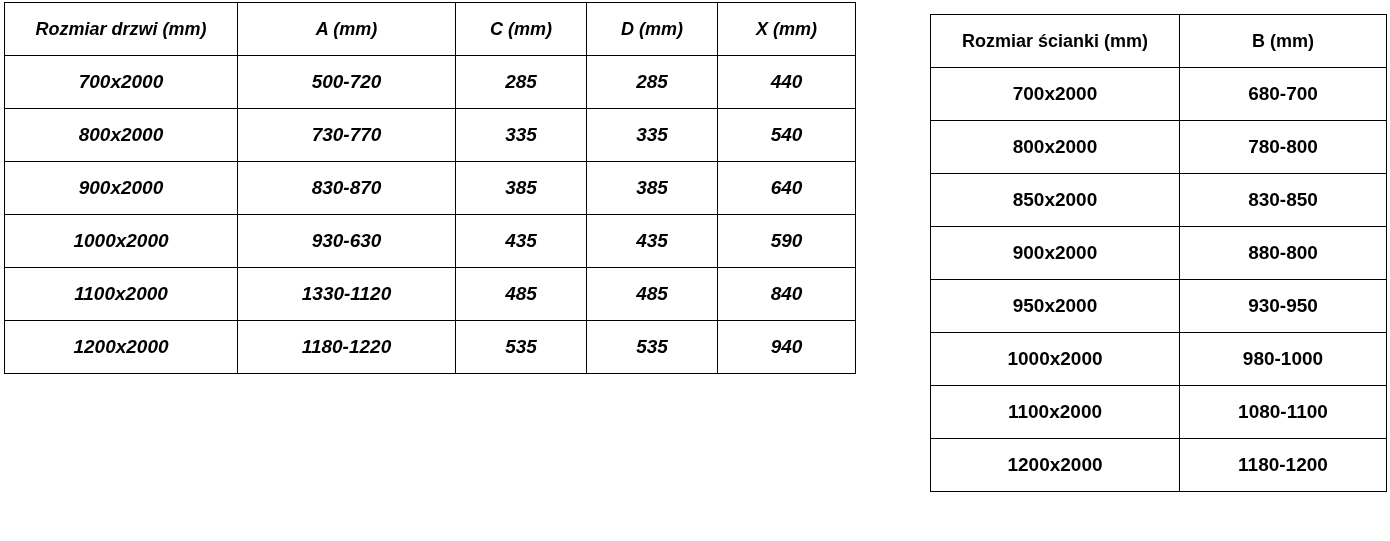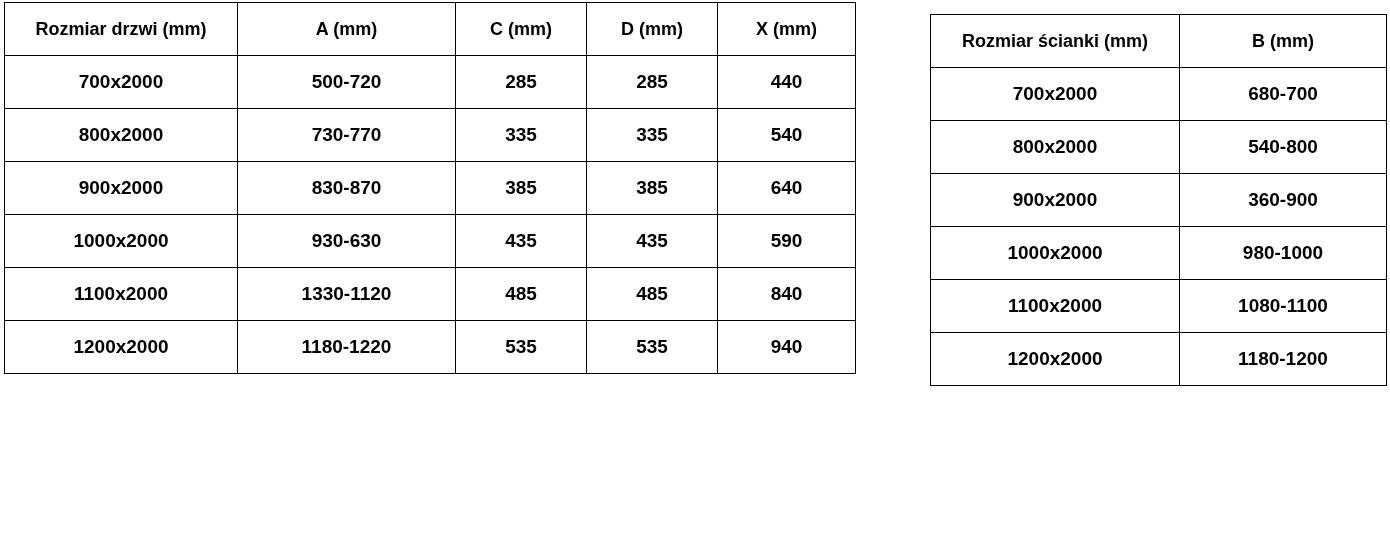--- a/index.html
+++ b/index.html
@@ -40,20 +40,21 @@
   table td {
     font-weight: bold;
   }
 
   
   #doors-table {
     position: absolute;
     left: 4px;
     top: 2px;
     width: 851px;
+    font-style: italic;
   }
   #doors-table col.c0 { width: 233px; }
   #doors-table col.c1 { width: 218px; }
   #doors-table col.c2 { width: 131px; }
   #doors-table col.c3 { width: 131px; }
   #doors-table col.c4 { width: 138px; }
 
   
   #wall-table {
     position: absolute;
@@ -143,25 +144,33 @@
         <th>B (mm)</th>
       </tr>
     </thead>
     <tbody>
       <tr>
         <td>700x2000</td>
         <td>680-700</td>
       </tr>
       <tr>
         <td>800x2000</td>
-        <td>540-800</td>
+        <td>780-800</td>
+      </tr>
+      <tr>
+        <td>850x2000</td>
+        <td>830-850</td>
       </tr>
       <tr>
         <td>900x2000</td>
-        <td>360-900</td>
+        <td>880-800</td>
+      </tr>
+      <tr>
+        <td>950x2000</td>
+        <td>930-950</td>
       </tr>
       <tr>
         <td>1000x2000</td>
         <td>980-1000</td>
       </tr>
       <tr>
         <td>1100x2000</td>
         <td>1080-1100</td>
       </tr>
       <tr>

